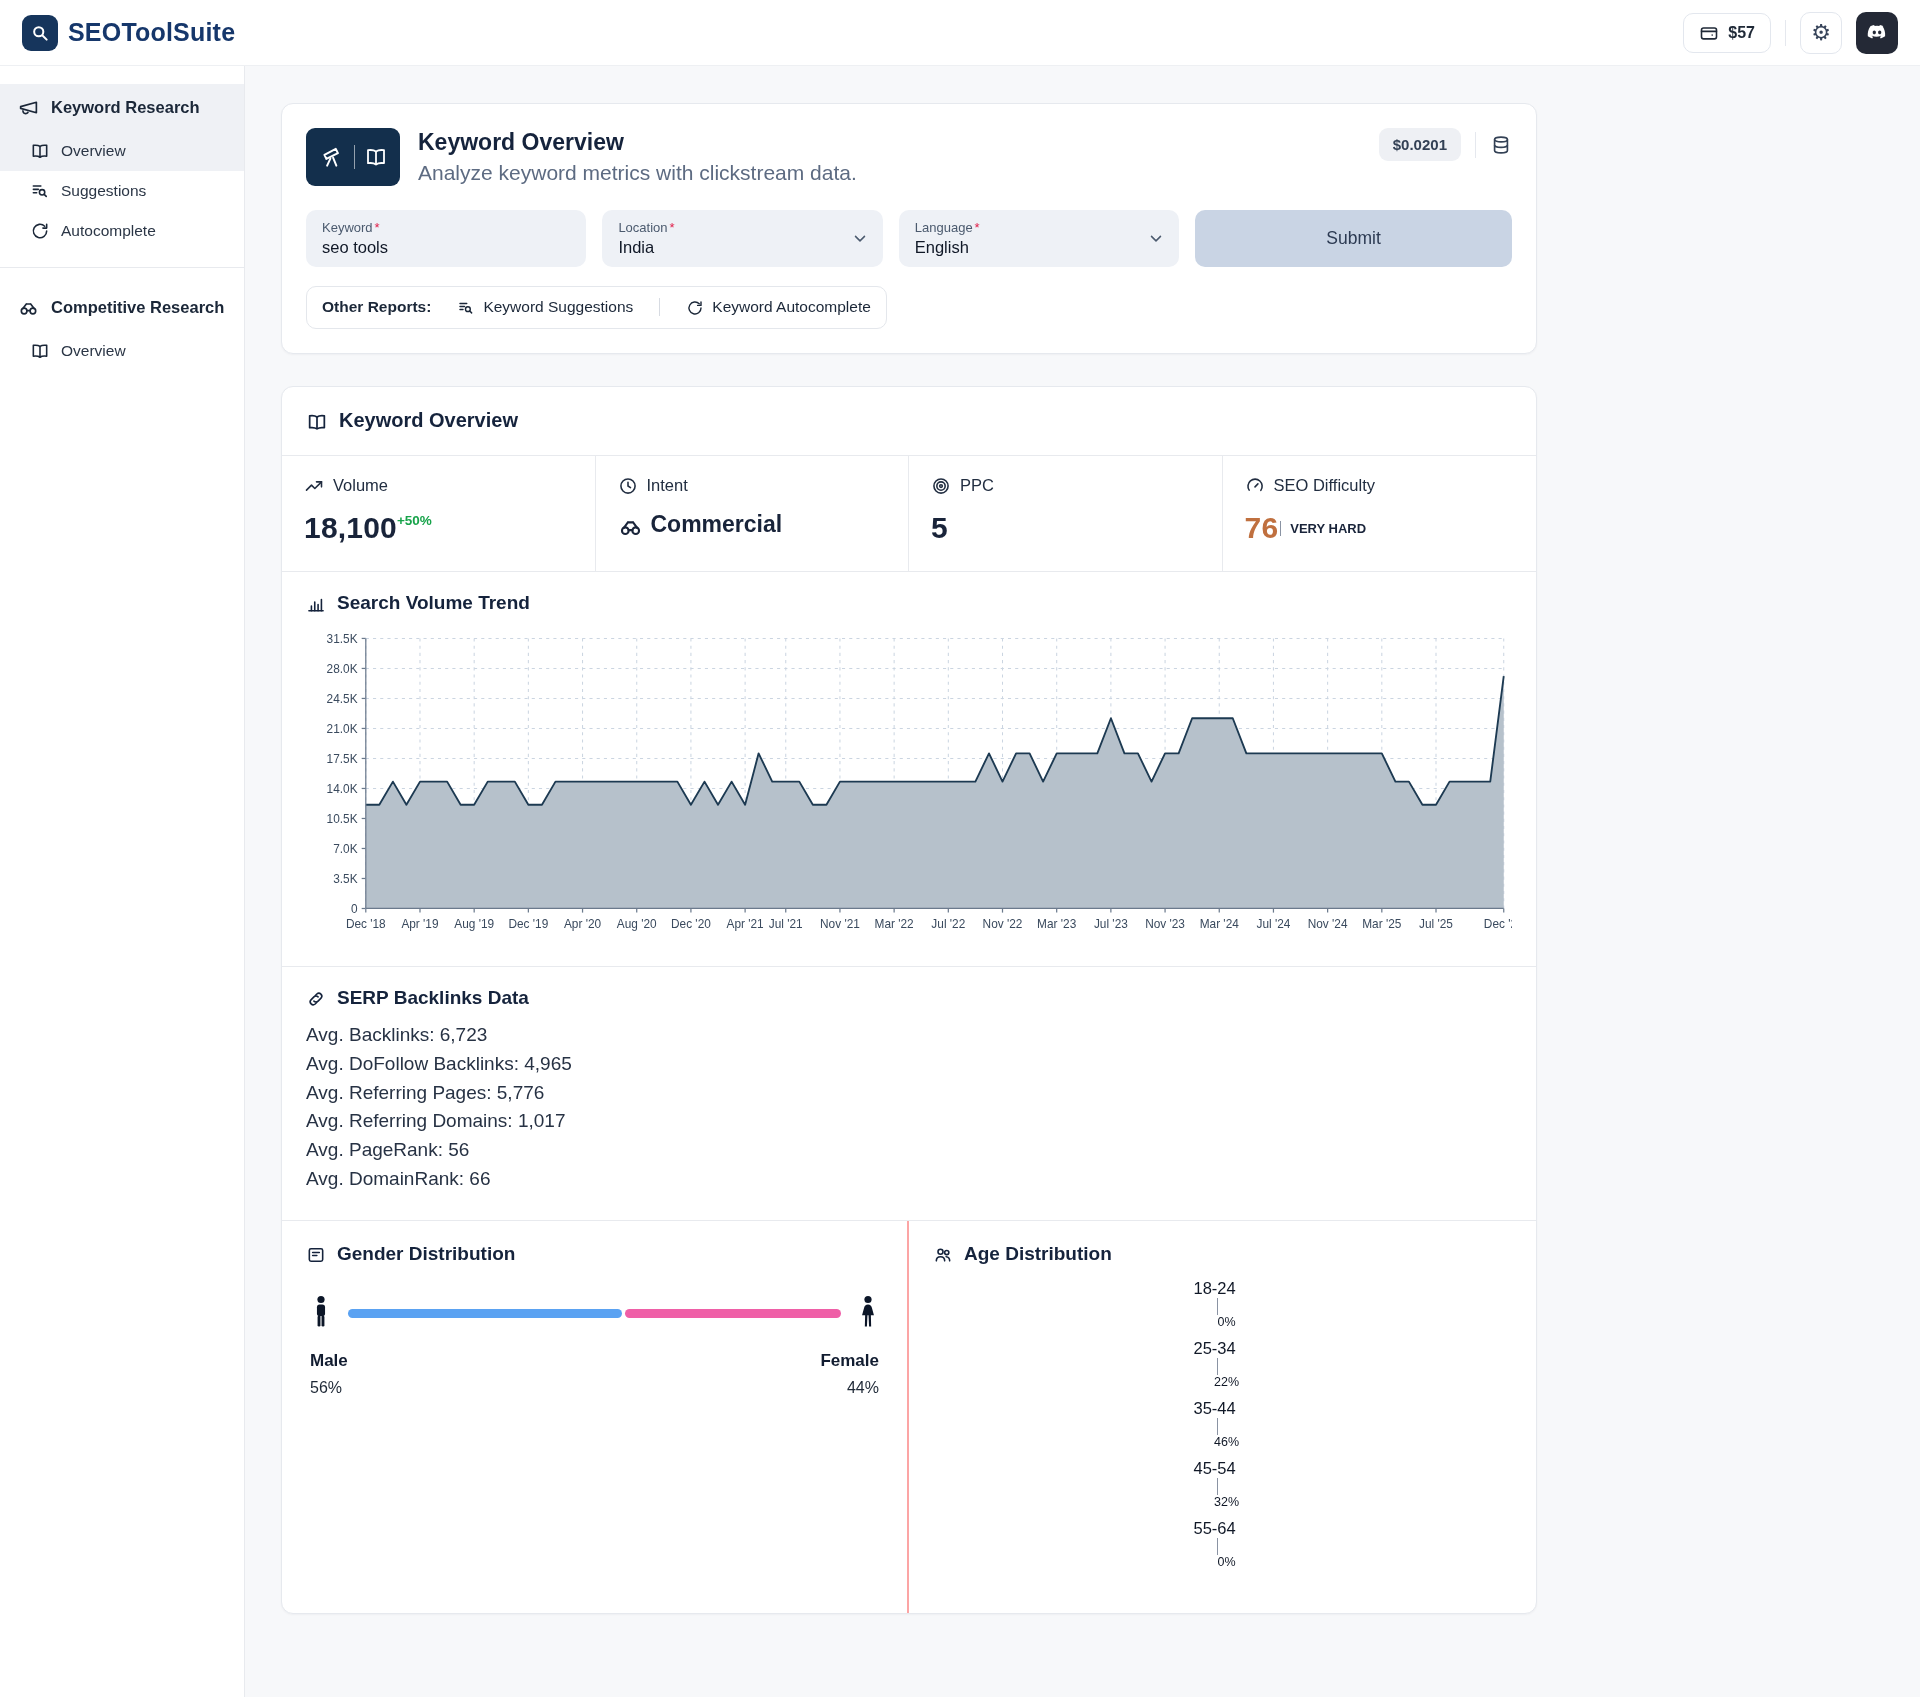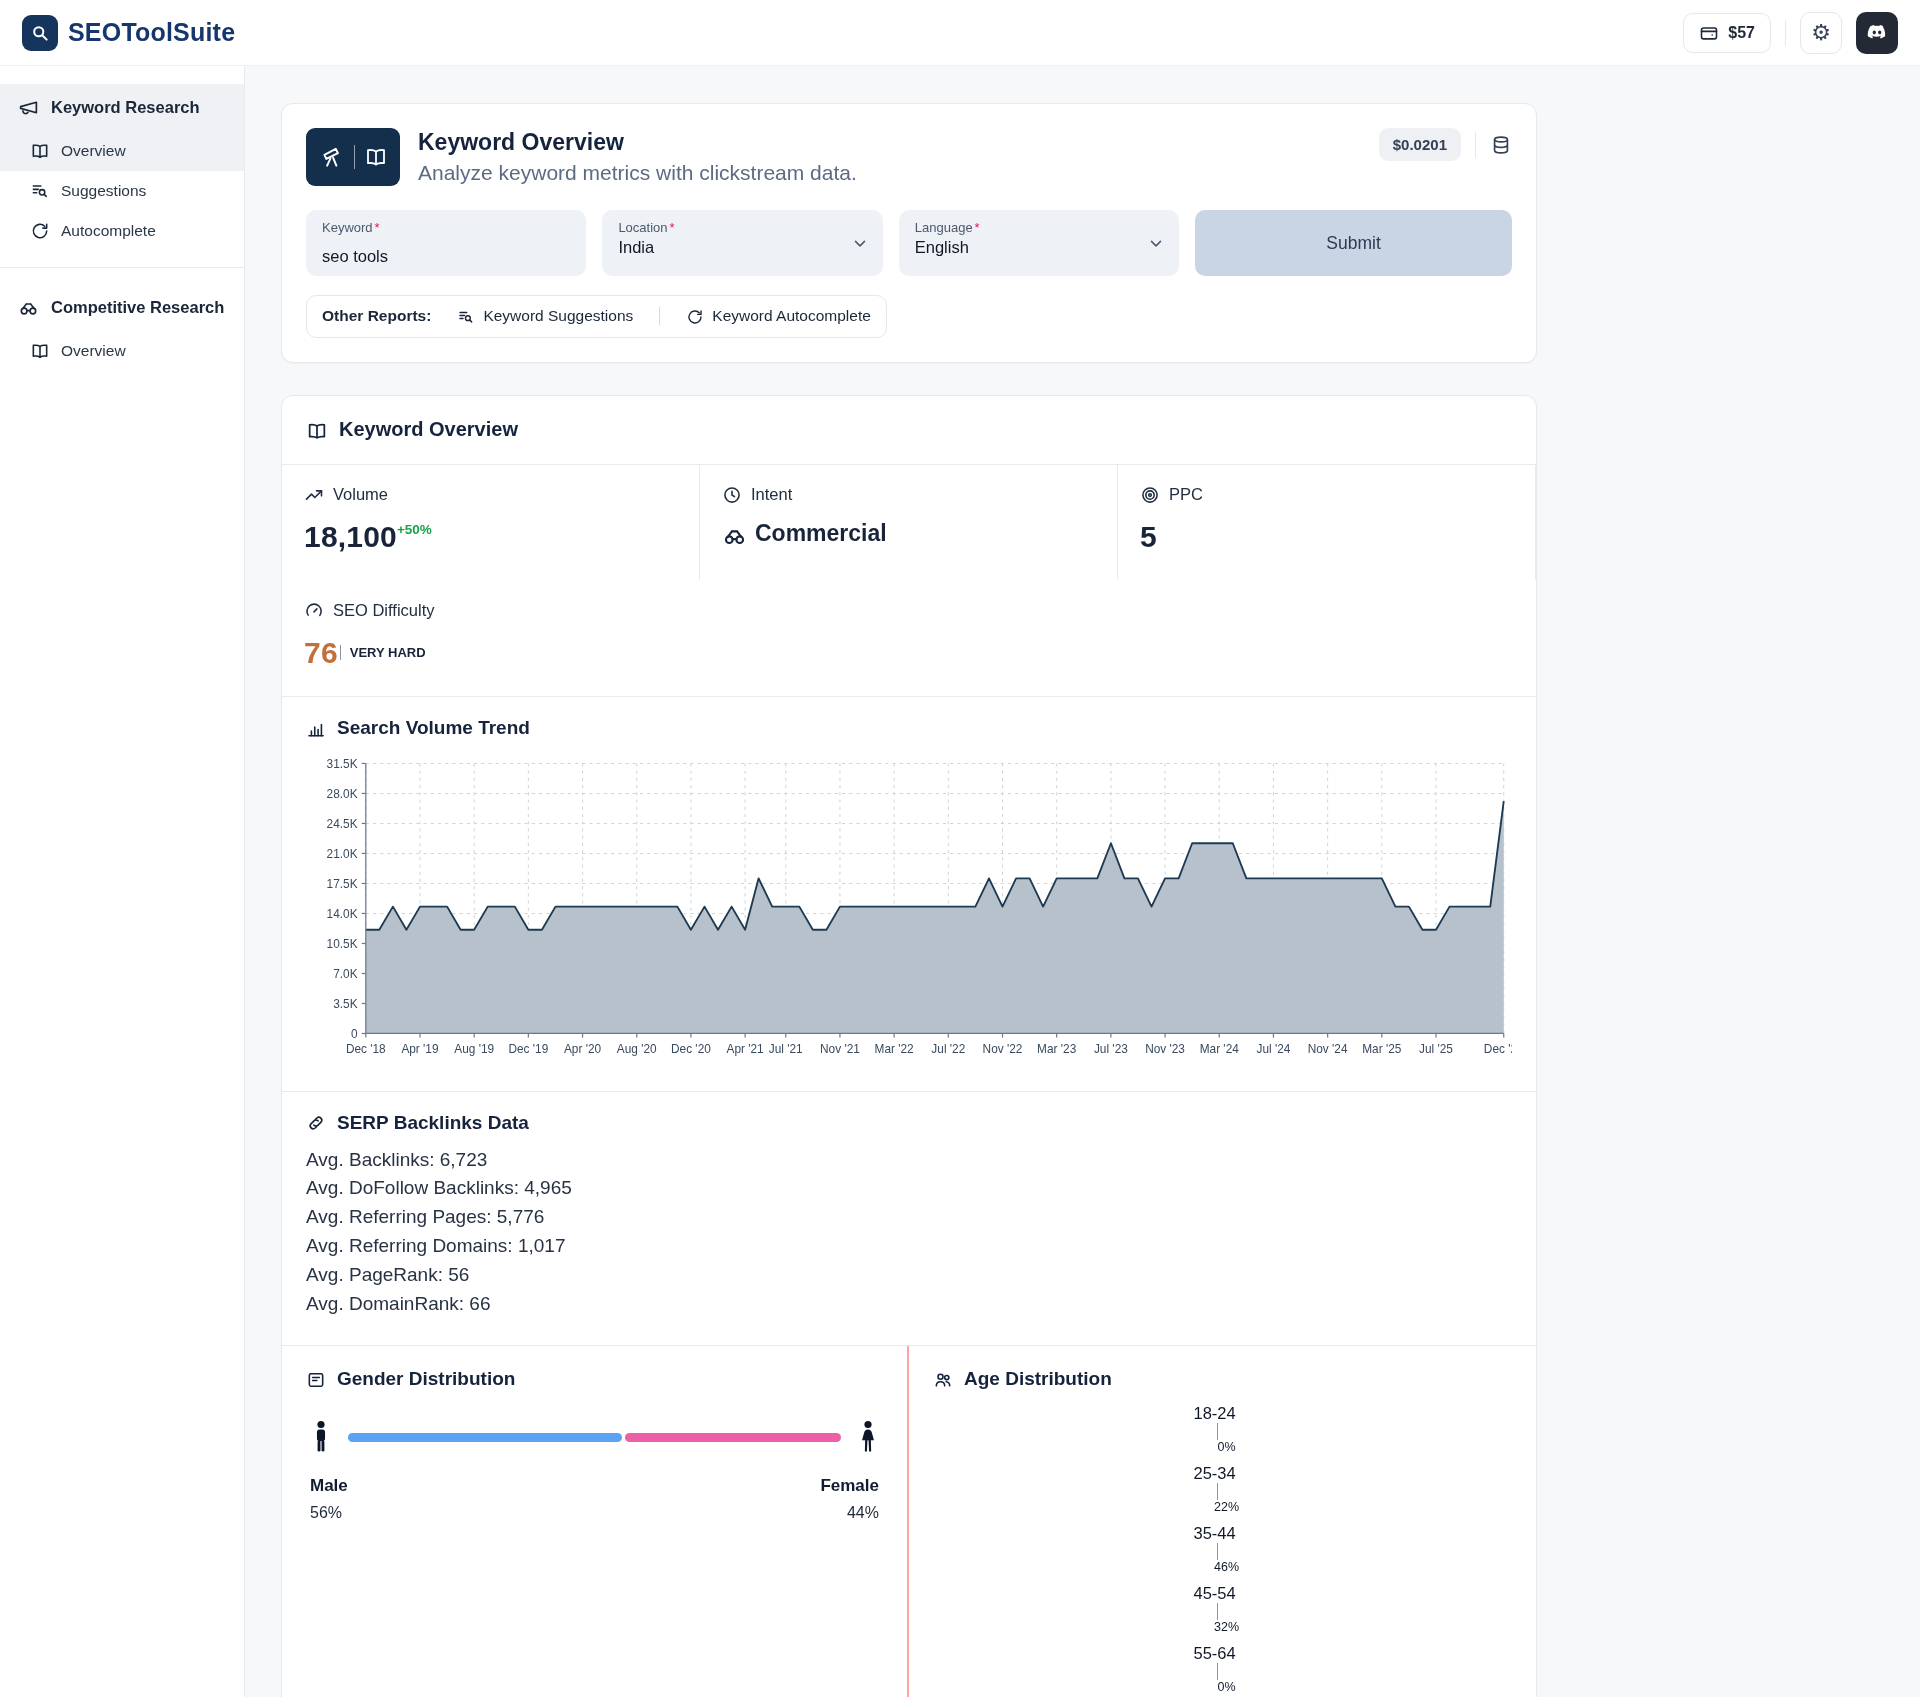--- a/index.html
+++ b/index.html
@@ -41,35 +41,35 @@
   .hc-title { font-size:23px; font-weight:700; color:#15233c; margin-bottom:5px; }
   .hc-sub { font-size:21px; color:#5d6b82; }
   .hc-right { display:flex; align-items:center; gap:14px; }
   .cost-pill { background:#eef0f4; border-radius:9px; padding:8px 14px; font-size:15px; font-weight:700; color:#334155; }
   .credits-btn { background:none; border:none; color:#334155; cursor:pointer; display:flex; }
 
   .form-row { display:grid; grid-template-columns:1fr 1fr 1fr 1.13fr; gap:16px; }
   .field { background:#eef1f6; border-radius:10px; padding:10px 16px; position:relative; cursor:pointer; }
   .f-label { font-size:13px; color:#4b5a6e; display:block; }
   .req { color:#e11d48; margin-left:2px; font-style:normal; }
-  .f-input { display:block; width:100%; border:none; background:transparent; font-size:16.5px; color:#101827; font-family:inherit; margin-top:12px; outline:none; }
+  .f-input { display:block; width:100%; border:none; background:transparent; font-size:16.5px; color:#101827; font-family:inherit; margin-top:3px; outline:none; }
   .f-value { display:block; font-size:16.5px; color:#101827; margin-top:3px; }
   .chev { position:absolute; right:14px; top:50%; transform:translateY(-50%); color:#4b5a6e; }
   .submit-btn { background:#c9d4e4; border:none; border-radius:10px; font-size:17.5px; color:#2c3a52; font-family:inherit; cursor:pointer; }
 
   .other-reports { display:inline-flex; align-items:center; gap:26px; border:1px solid #e4e7ec; border-radius:10px; padding:11px 15px; margin-top:19px; }
   .or-label { font-size:15.5px; font-weight:700; color:#1b2738; }
   .report-link { display:flex; align-items:center; gap:8px; font-size:15.5px; color:#1b2738; text-decoration:none; cursor:pointer; }
   .or-sep { width:1px; height:18px; background:#d7dbe2; }
 
   
   .overview-card { margin-top:32px; }
   .oc-header { display:flex; align-items:center; gap:11px; padding:22px 24px; border-bottom:1px solid #e8eaee; font-size:20px; font-weight:700; color:#15233c; }
 
-  .metrics-row { display:grid; grid-template-columns:repeat(3,1fr); border-bottom:1px solid #e8eaee; }
+  .metrics-row { display:grid; grid-template-columns:repeat(4,1fr); border-bottom:1px solid #e8eaee; }
   .metric { padding:20px 22px 26px; border-right:1px solid #e8eaee; }
   .metric:last-child { border-right:none; }
   .m-label { display:flex; align-items:center; gap:9px; font-size:16.5px; color:#222e41; }
   .m-value { margin-top:15px; display:flex; align-items:center; gap:0; }
   .m-big { font-size:30px; font-weight:700; color:#19243a; letter-spacing:.2px; }
   .m-big.orange { color:#c0703f; }
   .m-delta { font-size:13.5px; font-weight:700; color:#17a34a; position:relative; top:-8px; }
   .m-mid { font-size:23px; font-weight:700; color:#19243a; display:flex; align-items:center; gap:8px; }
   .m-sub { font-size:15px; color:#19243a; border-left:1.5px solid #8a93a3; padding-left:9px; margin-left:2px; }
   .m-sub.caps { font-size:13px; font-weight:700; }

